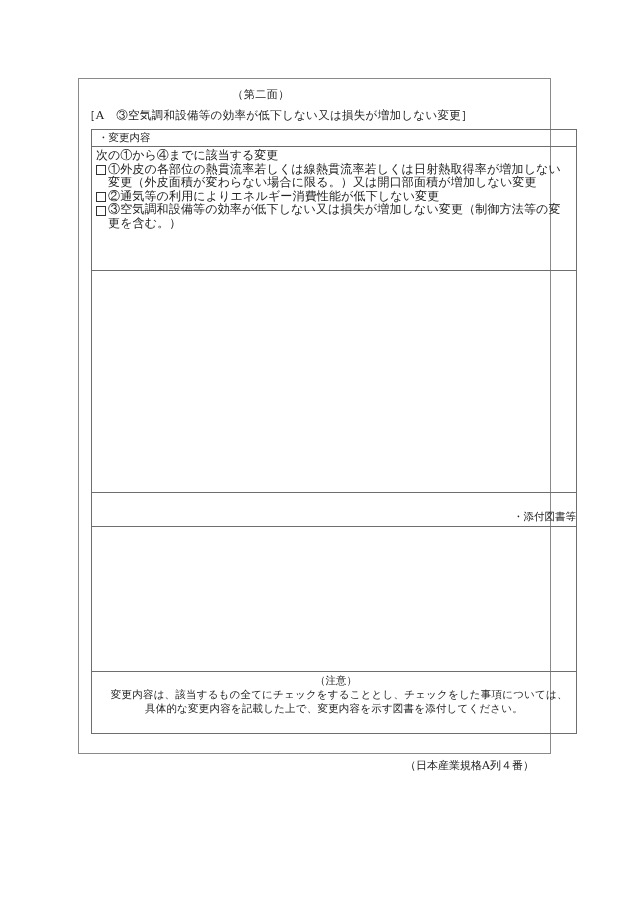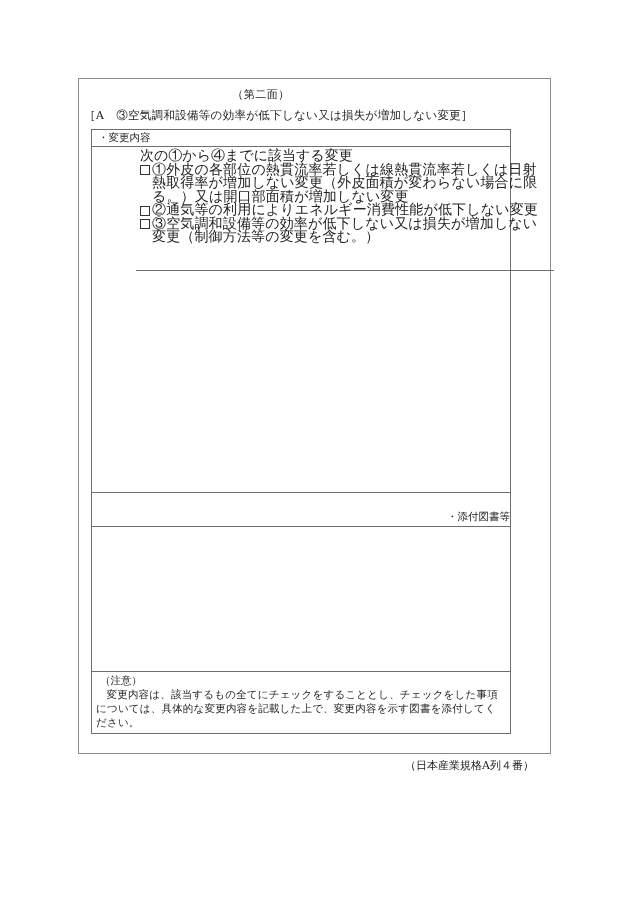--- a/index.html
+++ b/index.html
@@ -40,43 +40,42 @@
       top: 108px;
       font-size: 11.5px;
       line-height: 14px;
       letter-spacing: 0.3px;
       white-space: nowrap;
     }
     .form-table {
       position: absolute;
       left: 91px;
       top: 129px;
-      width: 420px;
+      width: 486px;
       height: 605px;
       border: 1px solid #6e6e6e;
       box-sizing: border-box;
     }
     .row {
       position: absolute;
       left: 0;
       width: 100%;
       box-sizing: border-box;
       border-bottom: 1px solid #6e6e6e;
     }
     .row.last { border-bottom: none; }
     .row-header {
       font-size: 10.5px;
       line-height: 15px;
       padding-left: 6px;
     }
     .content {
-      font-size: 14px;
+      font-size: 12px;
       line-height: 13.5px;
       padding: 2px 4px 0 4px;
-      margin-left: 44px;
     }
     .check-item {
       display: flex;
       align-items: flex-start;
       cursor: pointer;
       justify-content: space-between;
     }
     .check-box {
       flex: 0 0 auto;
       width: 8px;
@@ -156,20 +155,20 @@
   </div>
 
   <div class="row row-header" style="top:379px; height:18px;text-align:right;">
     <span>・添付図書等</span>
   </div>
 
   <div class="row" style="top:381px; height:161px;">
     <textarea class="textarea-area" style=""></textarea>
   </div>
 
-  <div class="row last notes" style="top:542px; height:62px;">
+  <div class="row last notes" style="top:542px; height:62px;text-align:center;">
     <div class="note-title">（注意）</div>
     <div class="note-body">変更内容は、該当するもの全てにチェックをすることとし、チェックをした事項については、具体的な変更内容を記載した上で、変更内容を示す図書を添付してください。</div>
   </div>
 
 </div>
 
 <div class="footer">（日本産業規格A列４番）</div>
 
 </body></html>

